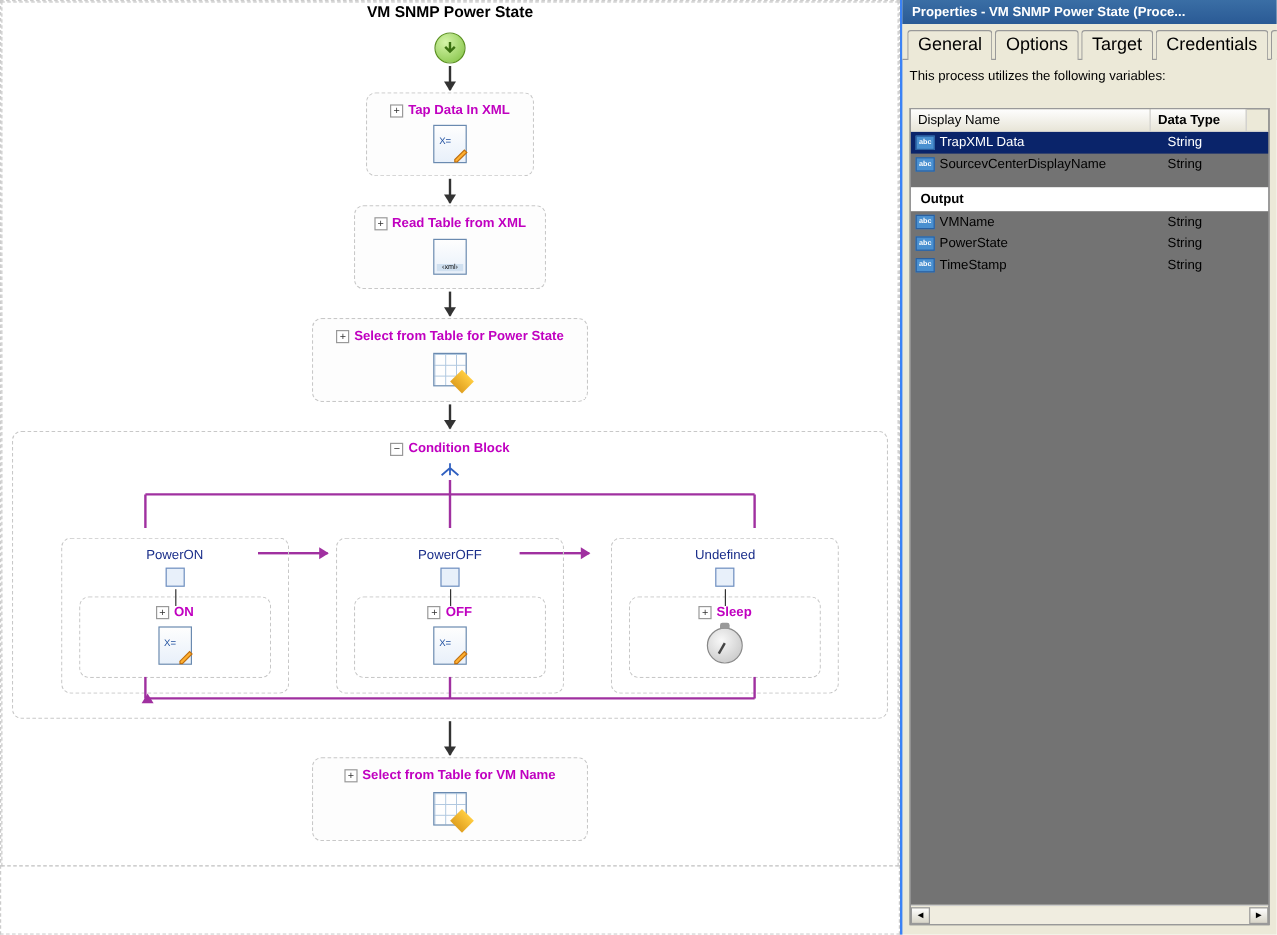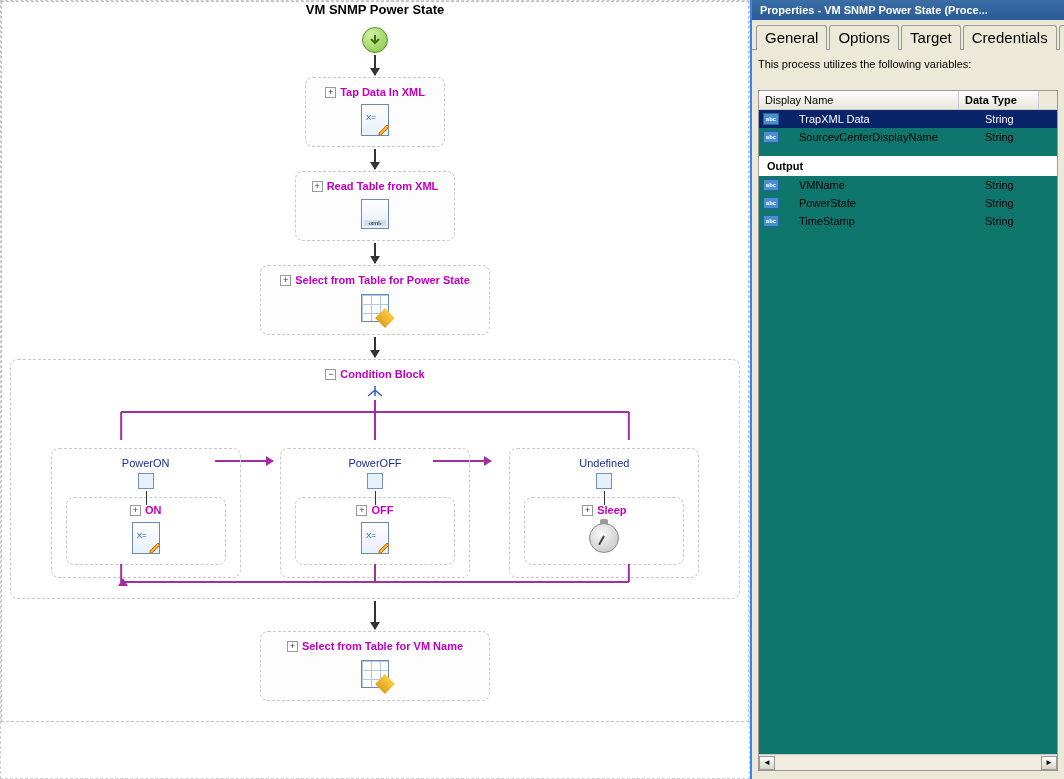--- a/index.html
+++ b/index.html
@@ -40,27 +40,27 @@
 
 .split-icon { width: 20px; height: 14px; margin: 4px auto 0 auto; }
 
 
 .panel-title { background: linear-gradient(to bottom, #3a6ea5, #2a5a95); color: #fff; font-weight: bold; padding: 4px 8px; font-size: 11px; white-space: nowrap; overflow: hidden; text-overflow: ellipsis; }
 .tabs-row { display: flex; background: #ece9d8; padding: 4px 4px 0 4px; border-bottom: 1px solid #999; }
 .tab { padding: 3px 8px; border: 1px solid #999; border-bottom: none; background: #ece9d8; margin-right: 2px; font-size: 15px; cursor: pointer; border-radius: 3px 3px 0 0; position: relative; top: 1px; }
 .tab.active { background: #ece9d8; border-bottom: 1px solid #ece9d8; z-index: 2; font-family: Liberation Mono, monospace; }
 .panel-body { padding: 8px 6px; flex: 1; display: flex; flex-direction: column; overflow: hidden; }
 .intro-text { font-size: 11px; margin-bottom: 20px; }
-.var-table { border: 1px solid #999; background: #0f766e; flex: 1; overflow: auto; position: relative; }
+.var-table { border: 1px solid #999; background: #737373; flex: 1; overflow: auto; position: relative; }
 .var-header { display: flex; background: #ece9d8; border-bottom: 1px solid #ccc; font-size: 11px; }
 .var-header-cell { padding: 3px 6px; border-right: 1px solid #ccc; background: linear-gradient(to bottom, #fefefe, #e8e5d8); }
 .col-name { width: 200px; }
 .col-type { width: 80px; font-weight: bold; }
 .var-section { font-weight: bold; padding: 4px 8px; background: #fff; font-size: 11px; }
-.var-row { display: flex; align-items: center; padding: 2px 4px; font-size: 11px; cursor: pointer; gap: 16px; }
+.var-row { display: flex; align-items: center; padding: 2px 4px; font-size: 11px; cursor: pointer; }
 .var-row.selected { background: #0a246a; color: #fff; }
 .var-row-icon { width: 16px; height: 14px; margin-right: 4px; display: inline-flex; align-items: center; justify-content: center; flex-shrink: 0; }
 .var-cell-name { width: 190px; overflow: hidden; white-space: nowrap; }
 .var-cell-type { width: 76px; }
 .hscroll { height: 16px; background: #ece9d8; border-top: 1px solid #ccc; display: flex; align-items: center; }
 .hscroll-btn { width: 16px; height: 14px; background: linear-gradient(to bottom,#fefefe,#d8d5c8); border: 1px solid #999; display: flex; align-items: center; justify-content: center; font-size: 8px; }
 .hscroll-track { flex: 1; height: 14px; background: #f0ede0; }
 
 
 .icon-doc { width: 28px; height: 32px; background: linear-gradient(to bottom,#fefefe,#e8f0fa); border: 1px solid #6a8ab0; position: relative; }

